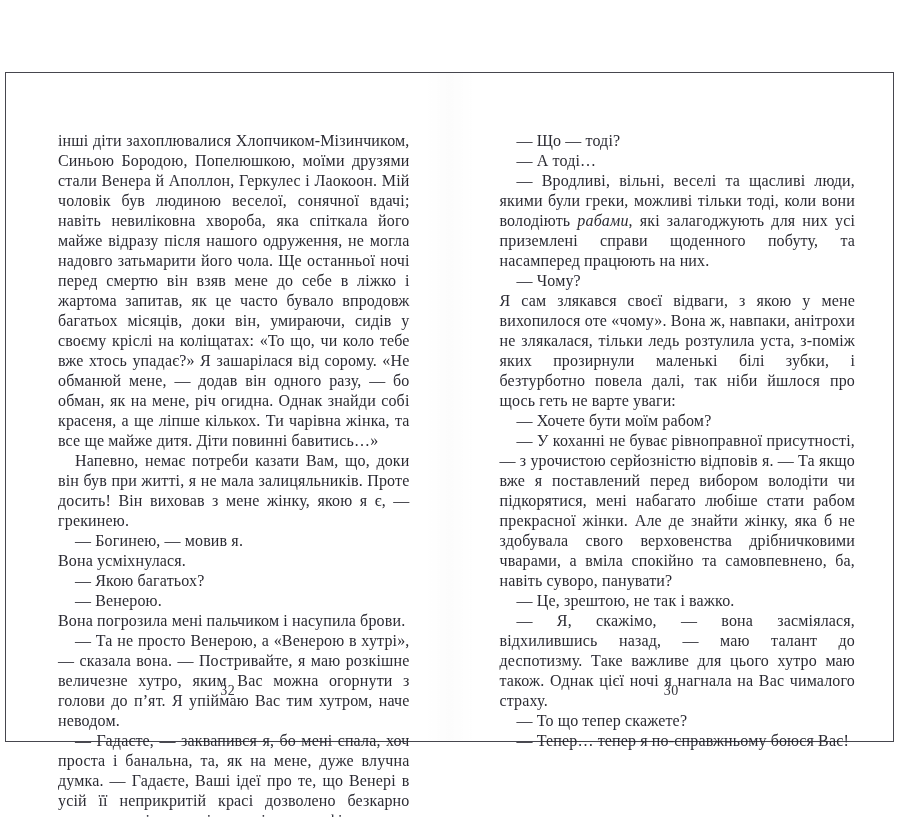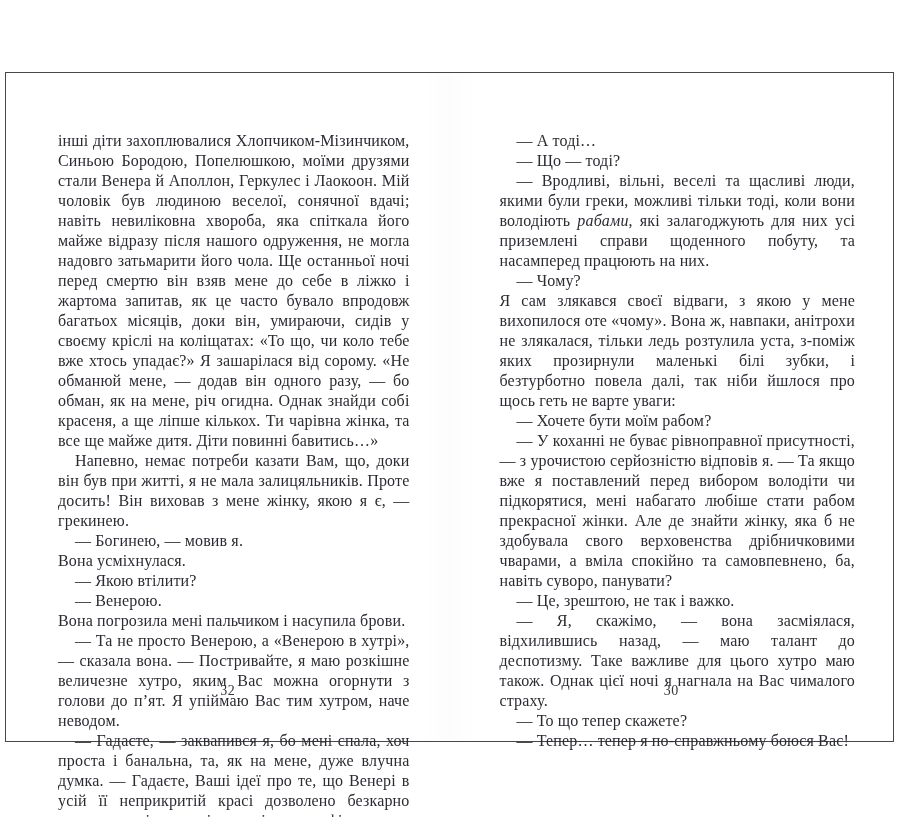--- a/index.html
+++ b/index.html
@@ -100,34 +100,34 @@
 <div class="screen">
 
   <div class="spread-frame">
 
     <div class="page page-left">
       <div class="textblock" id="body-left">
           <p class="noindent"><span>інші діти захоплювалися Хлопчиком-Мізинчиком, Синьою Бородою, Попелюшкою, моїми друзями стали Венера й Аполлон, Геркулес і Лаокоон. Мій чоловік був людиною веселої, сонячної вдачі; навіть невиліковна хвороба, яка спіткала його майже відразу після нашого одруження, не могла надовго затьмарити його чола. Ще останньої ночі перед смертю він взяв мене до себе в ліжко і жартома запитав, як це часто бувало впродовж багатьох місяців, доки він, умираючи, сидів у своєму кріслі на коліщатах: «То що, чи коло тебе вже хтось упадає?» Я зашарілася від сорому. «Не обманюй мене, — додав він одного разу, — бо обман, як на мене, річ огидна. Однак знайди собі красеня, а ще ліпше кількох. Ти чарівна жінка, та все ще майже дитя. Діти повинні бавитись…»</span></p>
           <p class=""><span>Напевно, немає потреби казати Вам, що, доки він був при житті, я не мала залицяльників. Проте досить! Він виховав з мене жінку, якою я є, — грекинею.</span></p>
           <p class=""><span>— Богинею, — мовив я.</span></p>
           <p class="noindent"><span>Вона усміхнулася.</span></p>
-          <p class=""><span>— Якою втілити?</span></p>
+          <p class=""><span>— Якою багатьох?</span></p>
           <p class=""><span>— Венерою.</span></p>
           <p class="noindent"><span>Вона погрозила мені пальчиком і насупила брови.</span></p>
           <p class=""><span>— Та не просто Венерою, а «Венерою в хутрі», — сказала вона. — Постривайте, я маю розкішне величезне хутро, яким Вас можна огорнути з голови до п’ят. Я упіймаю Вас тим хутром, наче неводом.</span></p>
           <p class=""><span>— Гадаєте, — заквапився я, бо мені спала, хоч проста і банальна, та, як на мене, дуже влучна думка. — Гадаєте, Ваші ідеї про те, що Венері в усій її неприкритій красі дозволено безкарно тинятися світом залізниць і телеграфів, можна втілити в наш час?</span></p>
         </div>
       <div class="gutter-shade gutter-left"></div>
       <div class="folio">32</div>
     </div>
 
     <div class="page page-right">
       <div class="textblock" id="body-right">
+          <p class=""><span>— Що — тоді?</span></p>
           <p class=""><span>— А тоді…</span></p>
-          <p class=""><span>— Що — тоді?</span></p>
           <p class=""><span>— Вродливі, вільні, веселі та щасливі люди, якими були греки, можливі тільки тоді, коли вони володіють </span><i>рабами</i><span>, які залагоджують для них усі приземлені справи щоденного побуту, та насамперед працюють на них.</span></p>
           <p class=""><span>— Чому?</span></p>
           <p class="noindent"><span>Я сам злякався своєї відваги, з якою у мене вихопилося оте «чому». Вона ж, навпаки, анітрохи не злякалася, тільки ледь розтулила уста, з-поміж яких прозирнули маленькі білі зубки, і безтурботно повела далі, так ніби йшлося про щось геть не варте уваги:</span></p>
           <p class=""><span>— Хочете бути моїм рабом?</span></p>
           <p class=""><span>— У коханні не буває рівноправної присутності, — з урочистою серйозністю відповів я. — Та якщо вже я поставлений перед вибором володіти чи підкорятися, мені набагато любіше стати рабом прекрасної жінки. Але де знайти жінку, яка б не здобувала свого верховенства дрібничковими чварами, а вміла спокійно та самовпевнено, ба, навіть суворо, панувати?</span></p>
           <p class=""><span>— Це, зрештою, не так і важко.</span></p>
           <p class=""><span>— Я, скажімо, — вона засміялася, відхилившись назад, — маю талант до деспотизму. Таке важливе для цього хутро маю також. Однак цієї ночі я нагнала на Вас чималого страху.</span></p>
           <p class=""><span>— То що тепер скажете?</span></p>
           <p class=""><span>— Тепер… тепер я по-справжньому боюся Вас!</span></p>
         </div>

